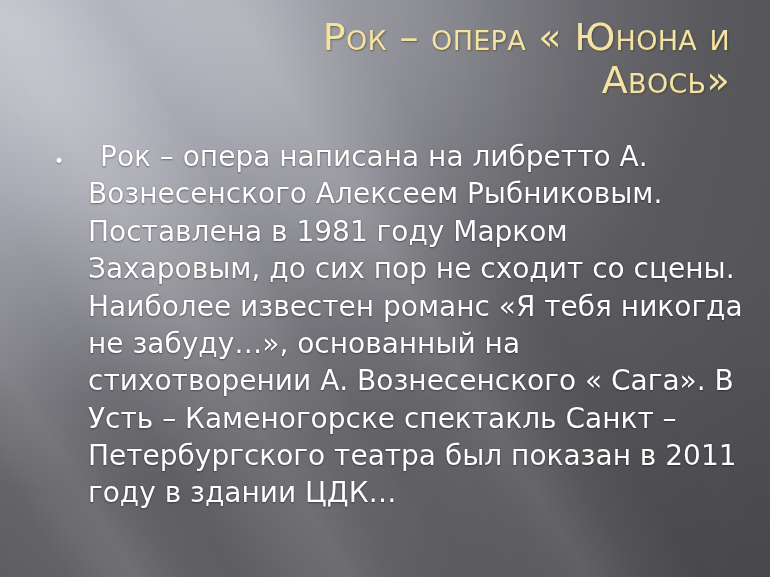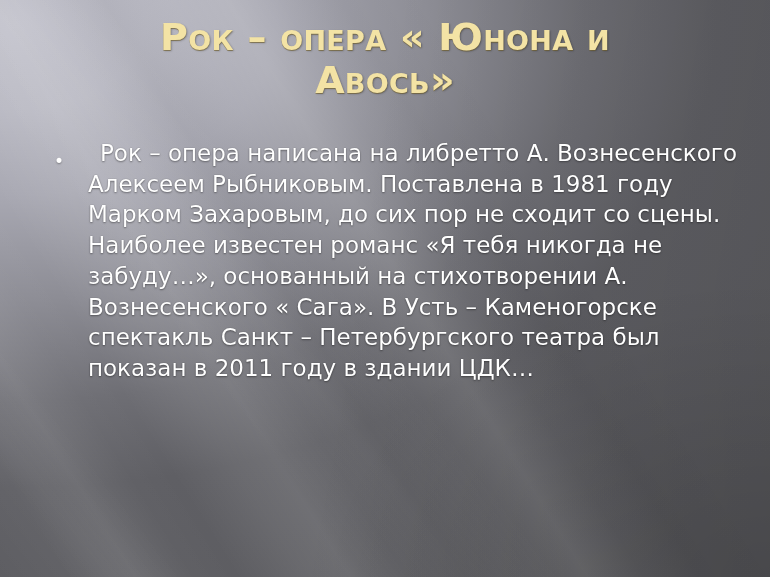--- a/index.html
+++ b/index.html
@@ -92,24 +92,24 @@
     width: 100%;
     height: 100%;
   }
 
   .title {
     position: absolute;
     left: 40px;
     right: 40px;
     top: 16px;
     margin: 0;
-    text-align: center;
+    text-align: right;
     color: #f3e3a5;
     font-size: 38px;
-    font-weight: bold;
+    font-weight: normal;
     line-height: 1.14;
     font-variant: small-caps;
     letter-spacing: 0.3px;
     text-shadow:
       0 1px 0 rgba(120,100,40,0.55),
       1px 1px 2px rgba(0,0,0,0.30);
     white-space: pre-line;
   }
 
   .body-block {
@@ -129,21 +129,21 @@
     color: #ffffff;
     font-size: 17px;
     line-height: 1;
     text-shadow: 0 1px 2px rgba(0,0,0,0.35);
   }
 
   .body-text {
     flex: 1 1 auto;
     margin: 0;
     color: #ffffff;
-    font-size: 23px;
+    font-size: 28px;
     line-height: 1.335;
     text-align: left;
     text-shadow:
       0 1px 2px rgba(0,0,0,0.38),
       0 0 1px rgba(0,0,0,0.30);
     white-space: pre-line;
     text-indent: 12px;
   }
 </style>
 </head>

